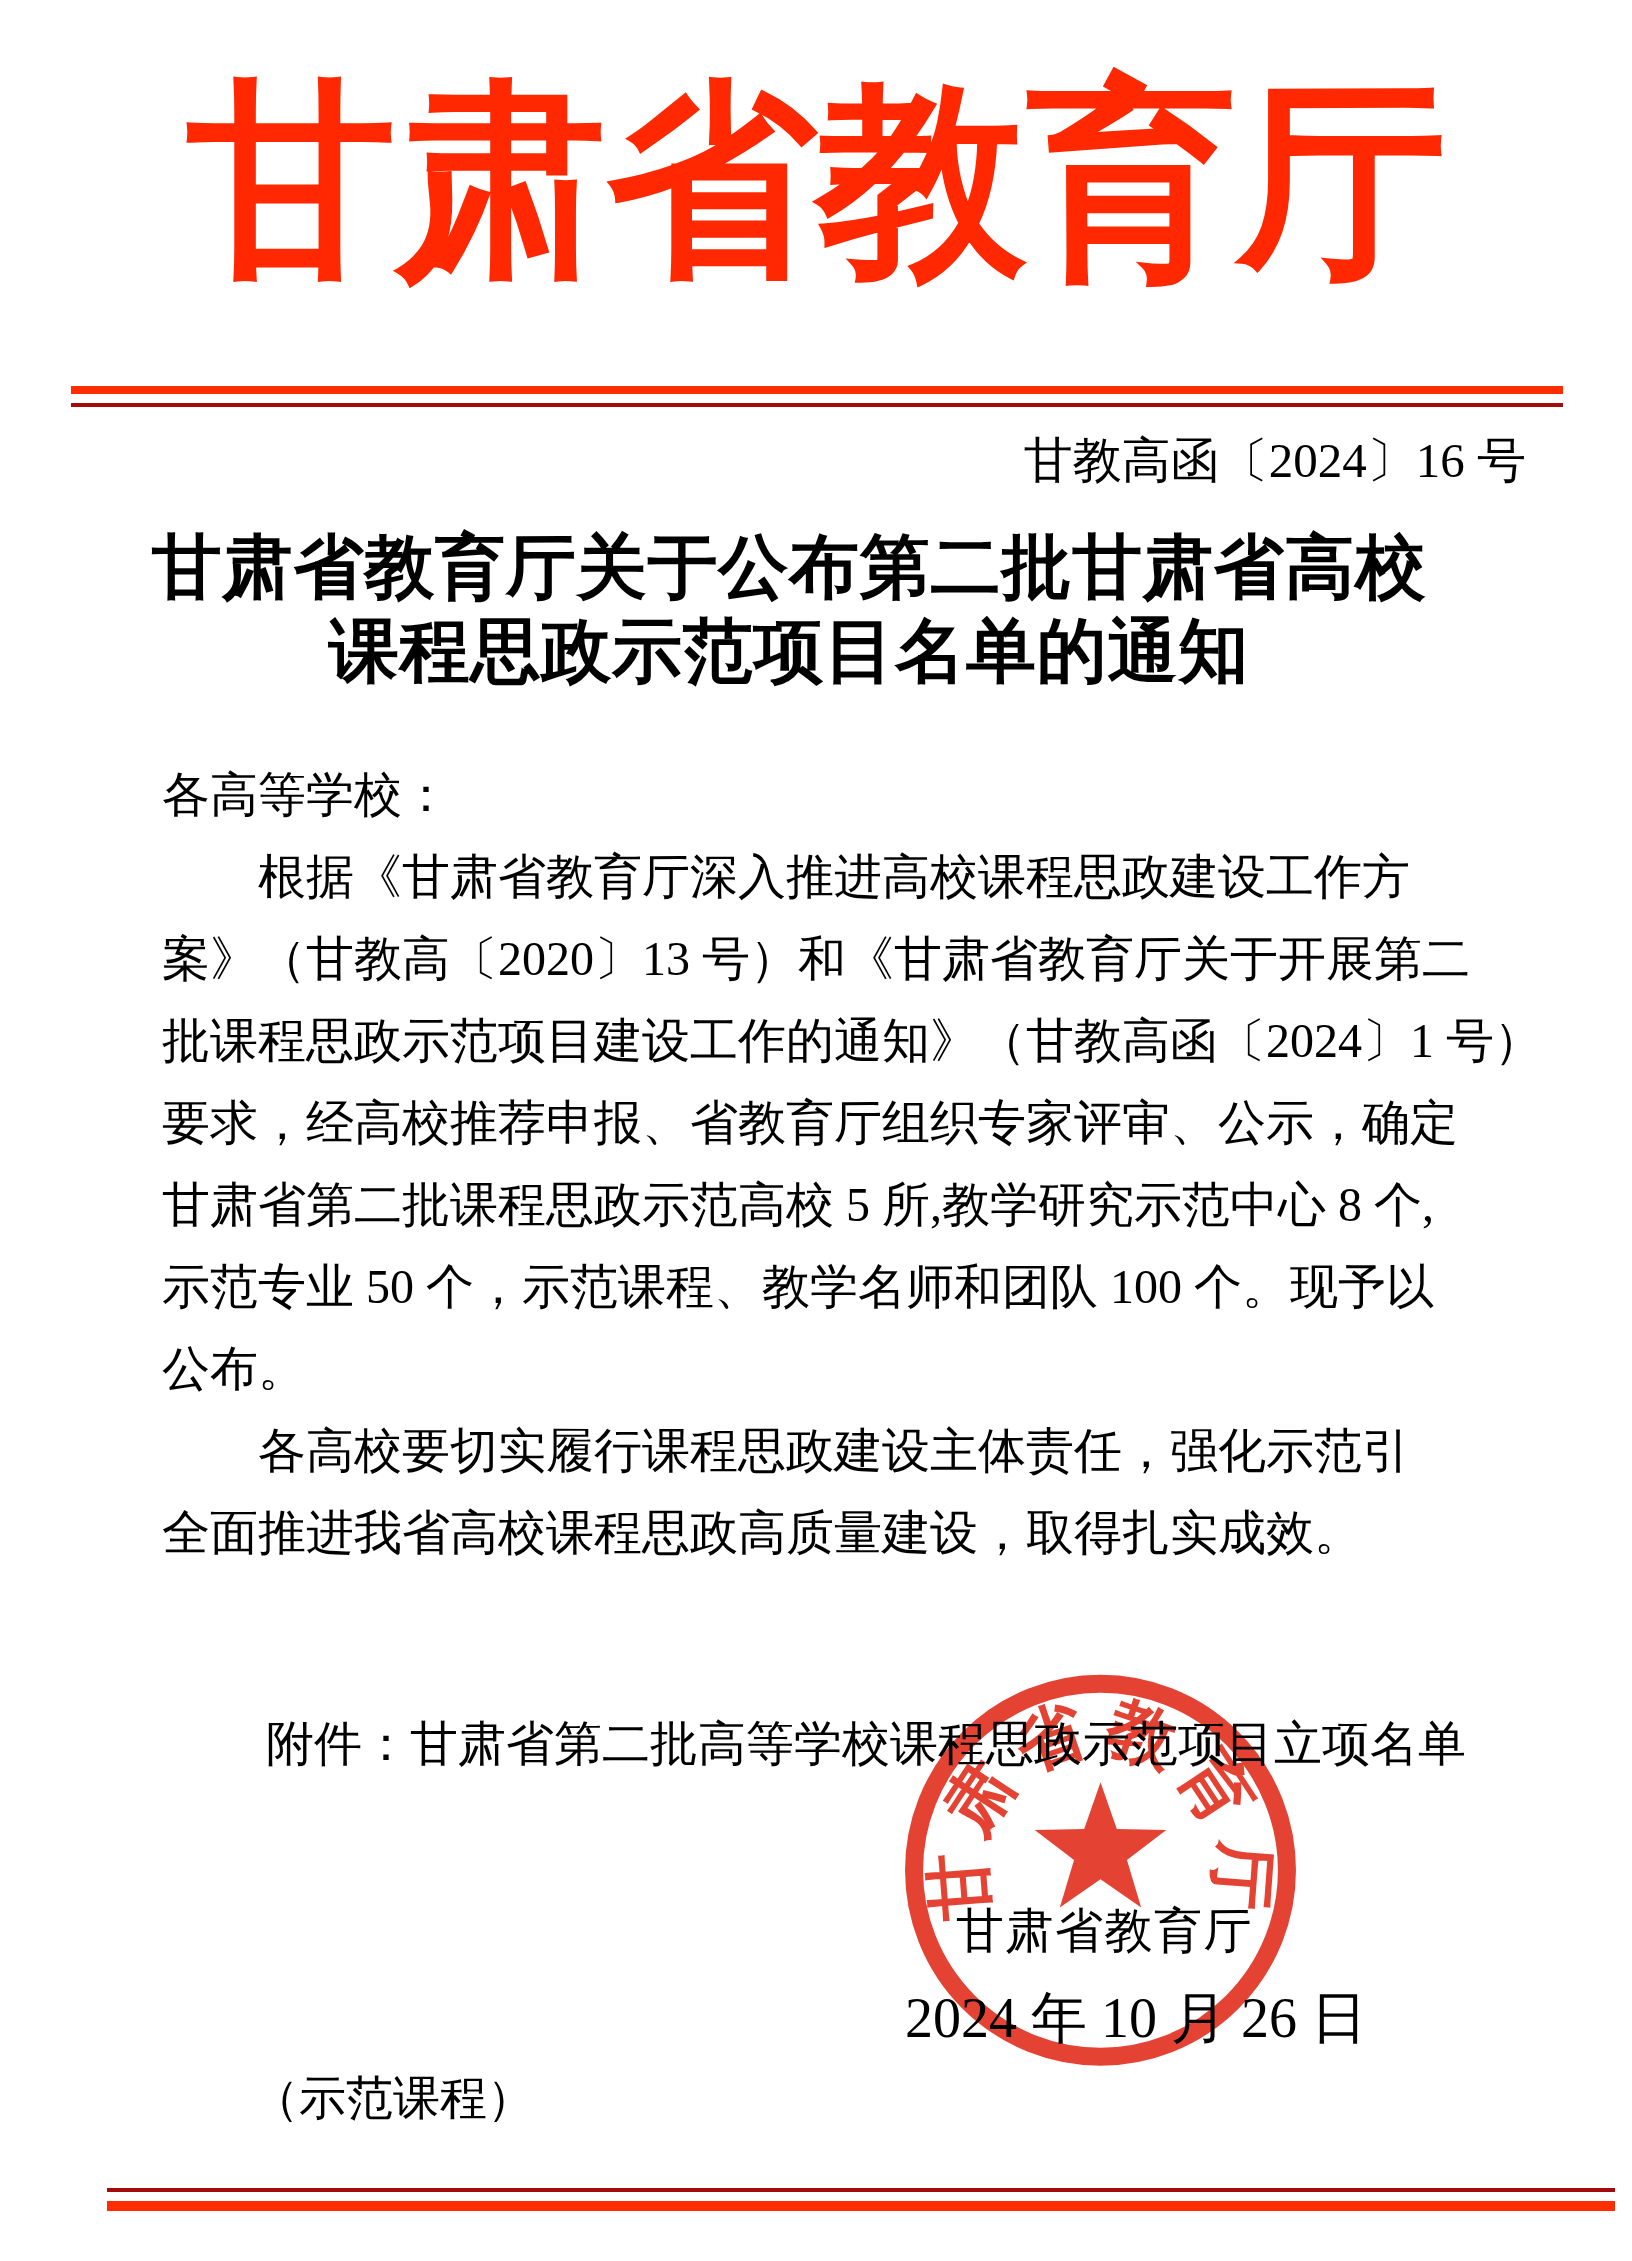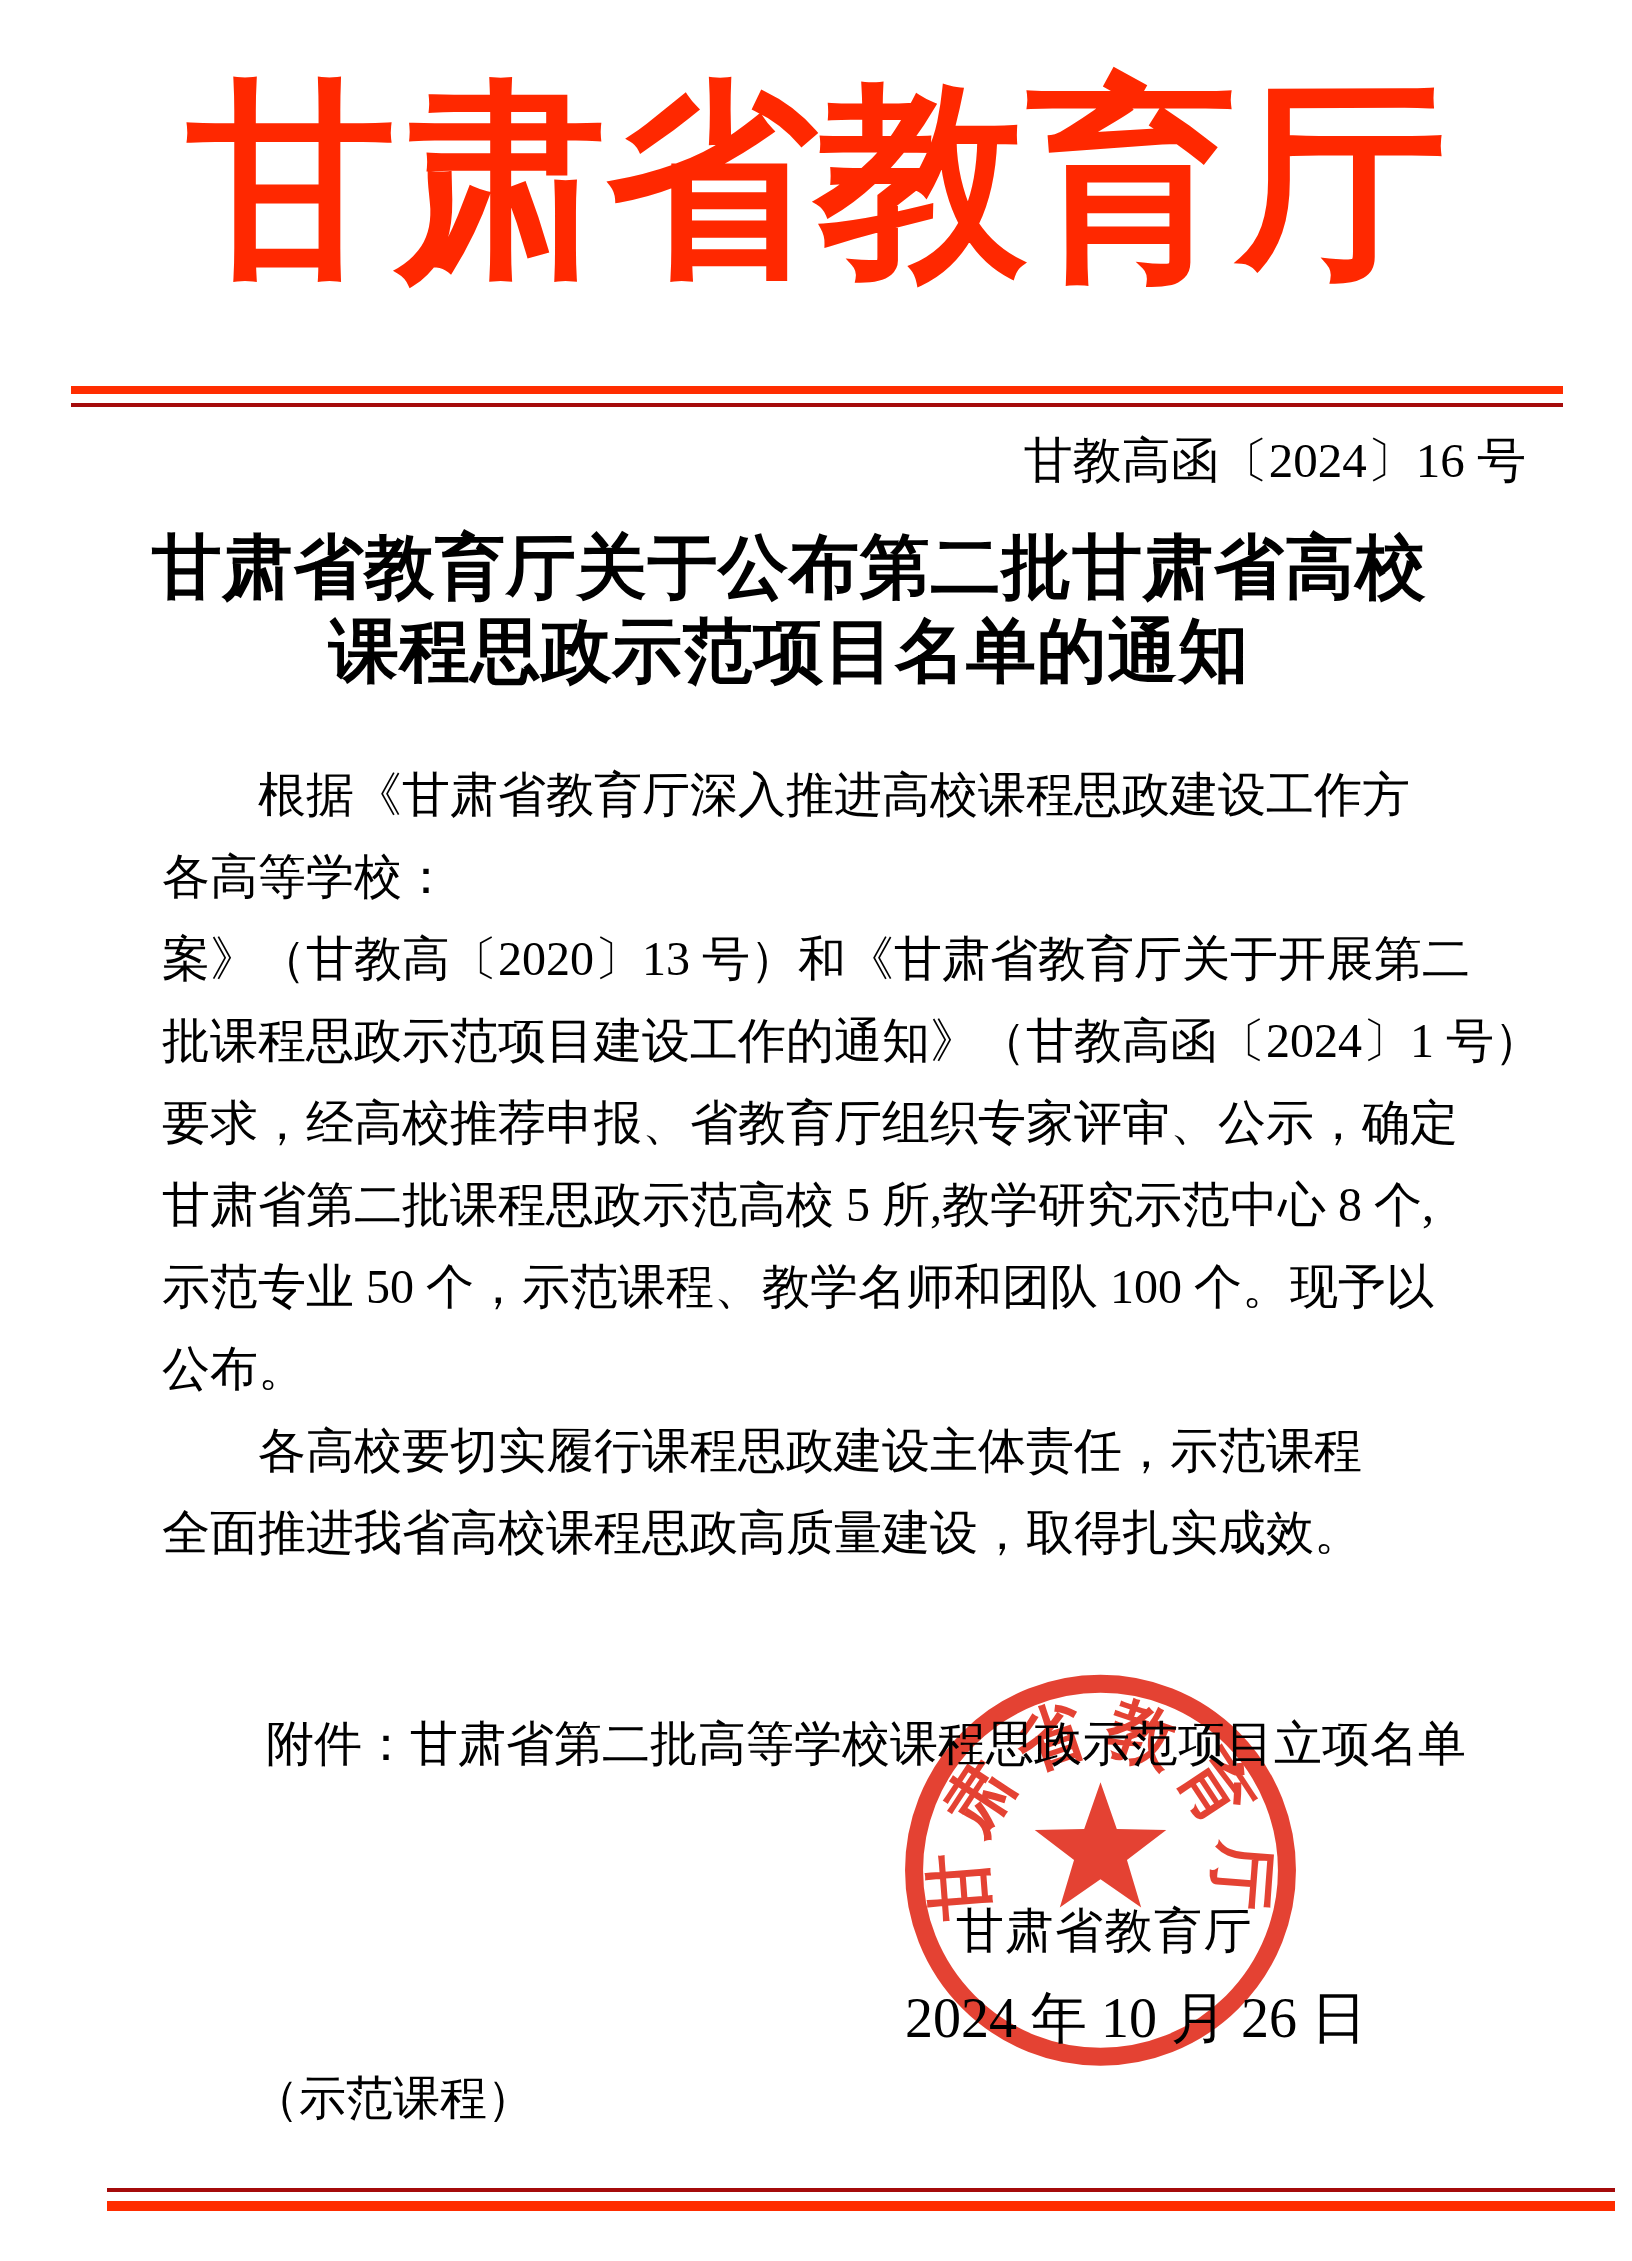--- a/index.html
+++ b/index.html
@@ -110,29 +110,29 @@
   <div class="rule rule-top-thin"></div>
 
   <div class="doc-number">甘教高函〔2024〕16 号</div>
 
   <div class="doc-title">
     <div>甘肃省教育厅关于公布第二批甘肃省高校</div>
     <div>课程思政示范项目名单的通知</div>
   </div>
 
   <div class="body-text">
+    <div class="line">各高等学校：</div>
     <div class="line indent">根据《甘肃省教育厅深入推进高校课程思政建设工作方</div>
-    <div class="line">各高等学校：</div>
     <div class="line">案》（甘教高〔2020〕13 号）和《甘肃省教育厅关于开展第二</div>
     <div class="line">批课程思政示范项目建设工作的通知》（甘教高函〔2024〕1 号）</div>
     <div class="line">要求，经高校推荐申报、省教育厅组织专家评审、公示，确定</div>
     <div class="line">甘肃省第二批课程思政示范高校 5 所,教学研究示范中心 8 个,</div>
     <div class="line">示范专业 50 个，示范课程、教学名师和团队 100 个。现予以</div>
     <div class="line">公布。</div>
-    <div class="line indent">各高校要切实履行课程思政建设主体责任，示范课程</div>
+    <div class="line indent">各高校要切实履行课程思政建设主体责任，强化示范引</div>
     <div class="line">全面推进我省高校课程思政高质量建设，取得扎实成效。</div>
   </div>
 
   <div class="attachment-line">附件：甘肃省第二批高等学校课程思政示范项目立项名单</div>
 
   <svg class="seal" viewBox="0 0 536 556" xmlns="http://www.w3.org/2000/svg">
     <circle class="ring" cx="268" cy="277" r="248"></circle>
     <polygon class="star" points="268,160 289.7,222.1 355.5,223.6 303.2,263.4 322.1,326.4 268,289 213.9,326.4 232.8,263.4 180.5,223.6 246.3,222.1"></polygon>
     <path id="sealArc" d="M 131.2 356 A 158 158 0 1 1 404.8 356" fill="none" stroke="none"></path>
     <text class="ring-text">

